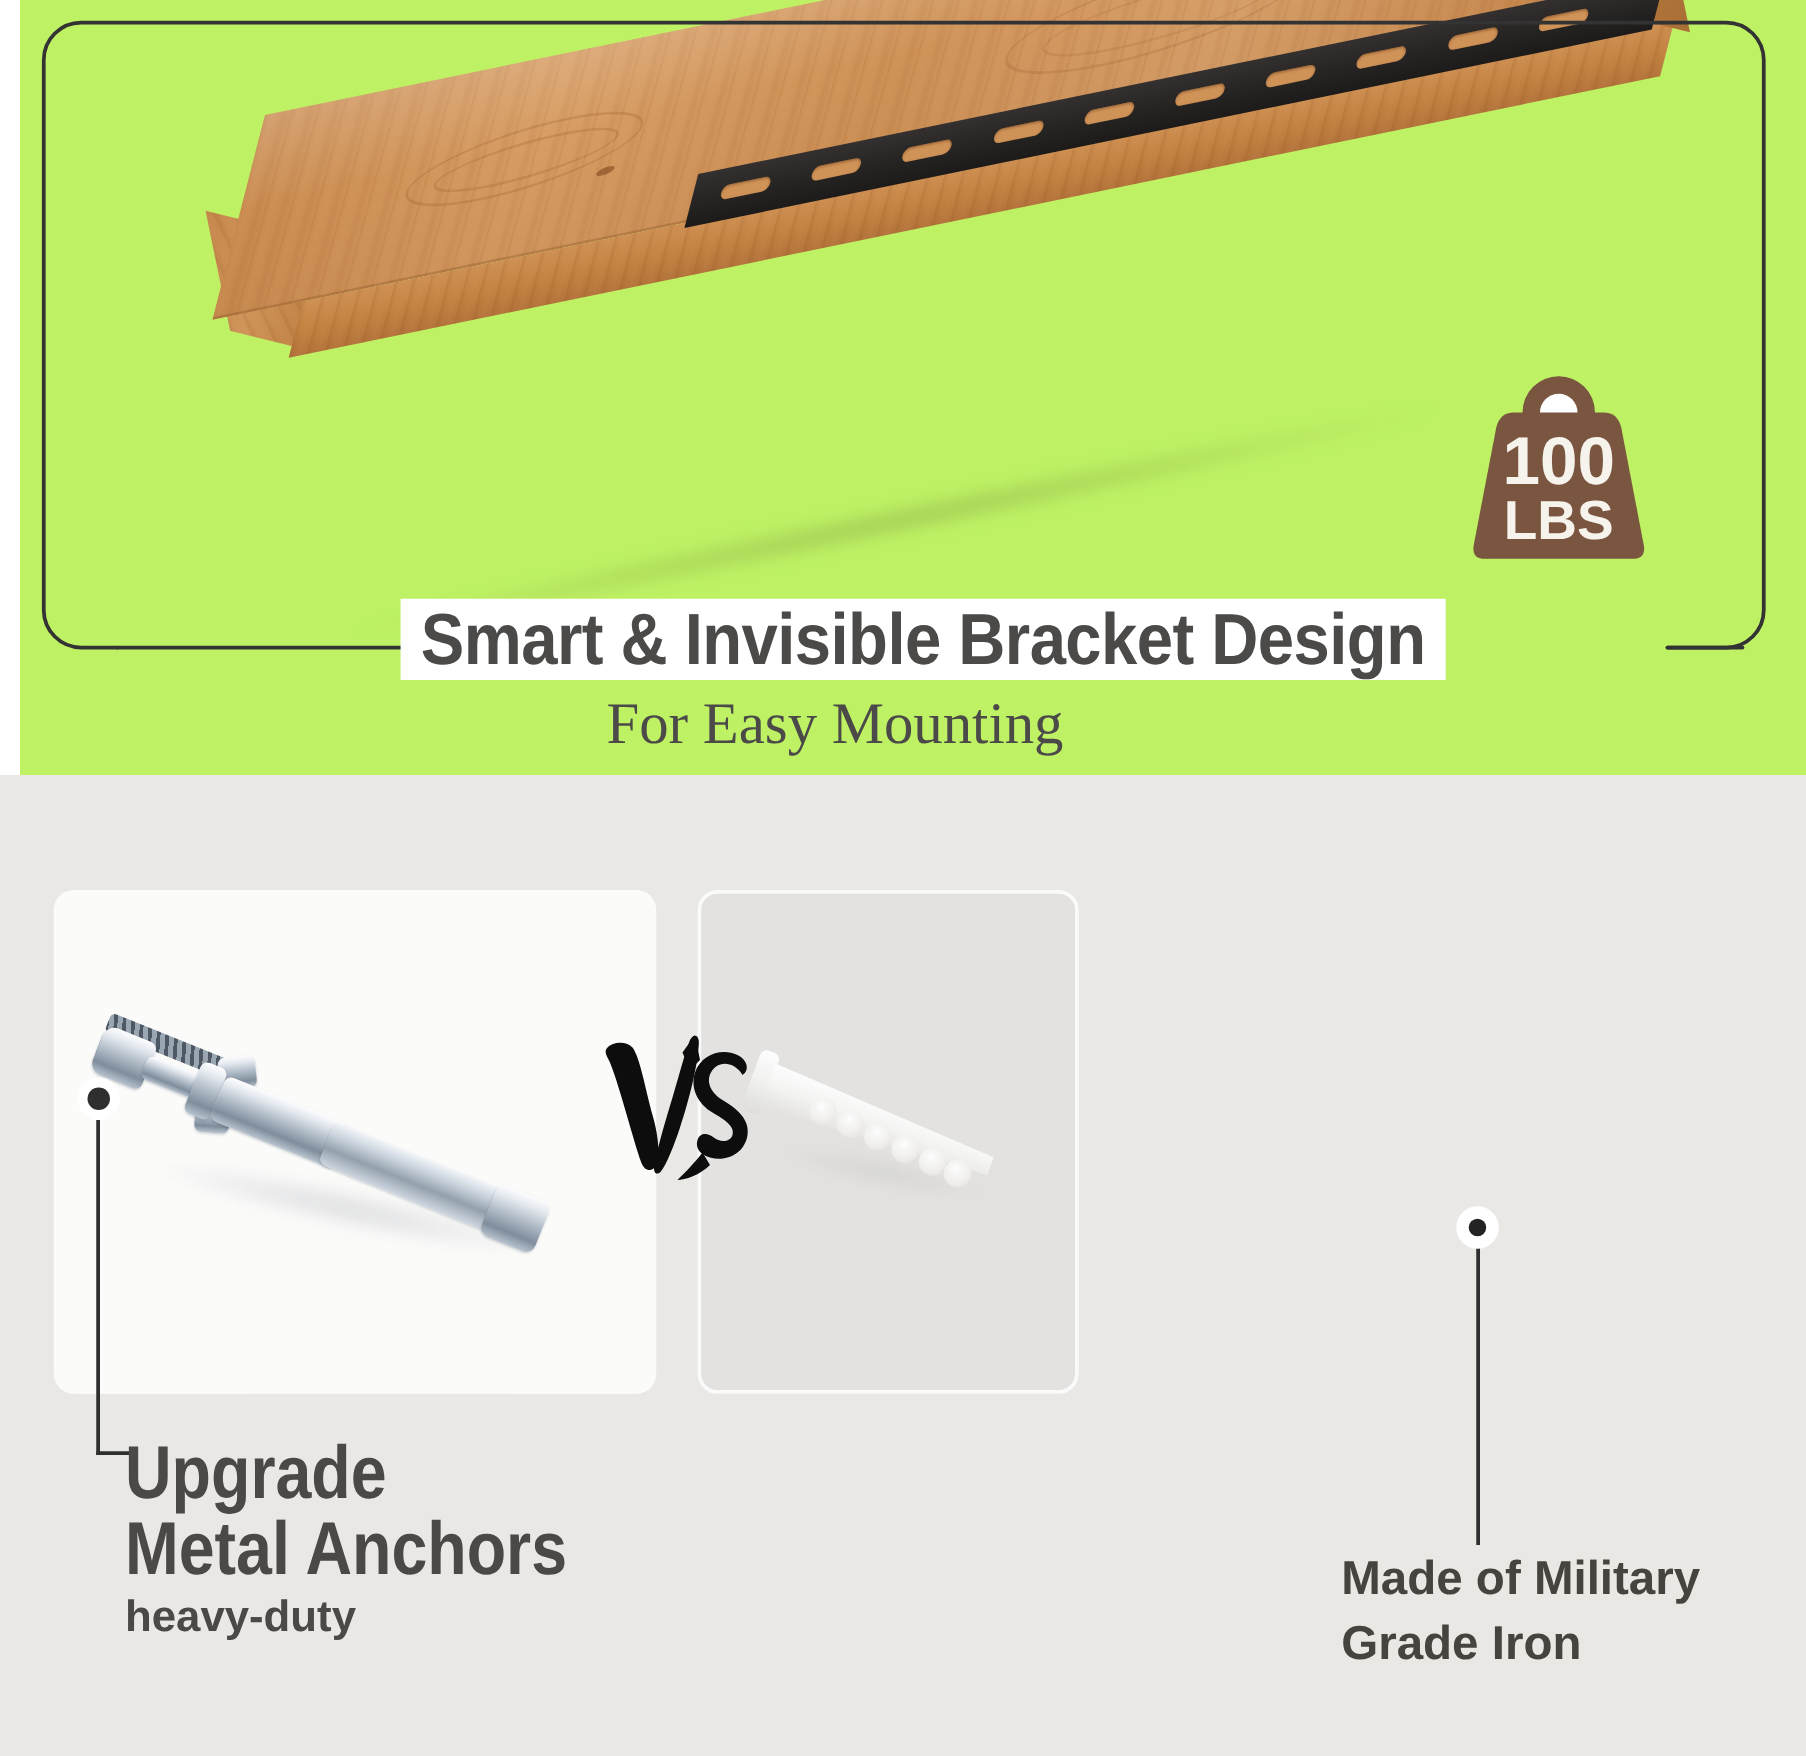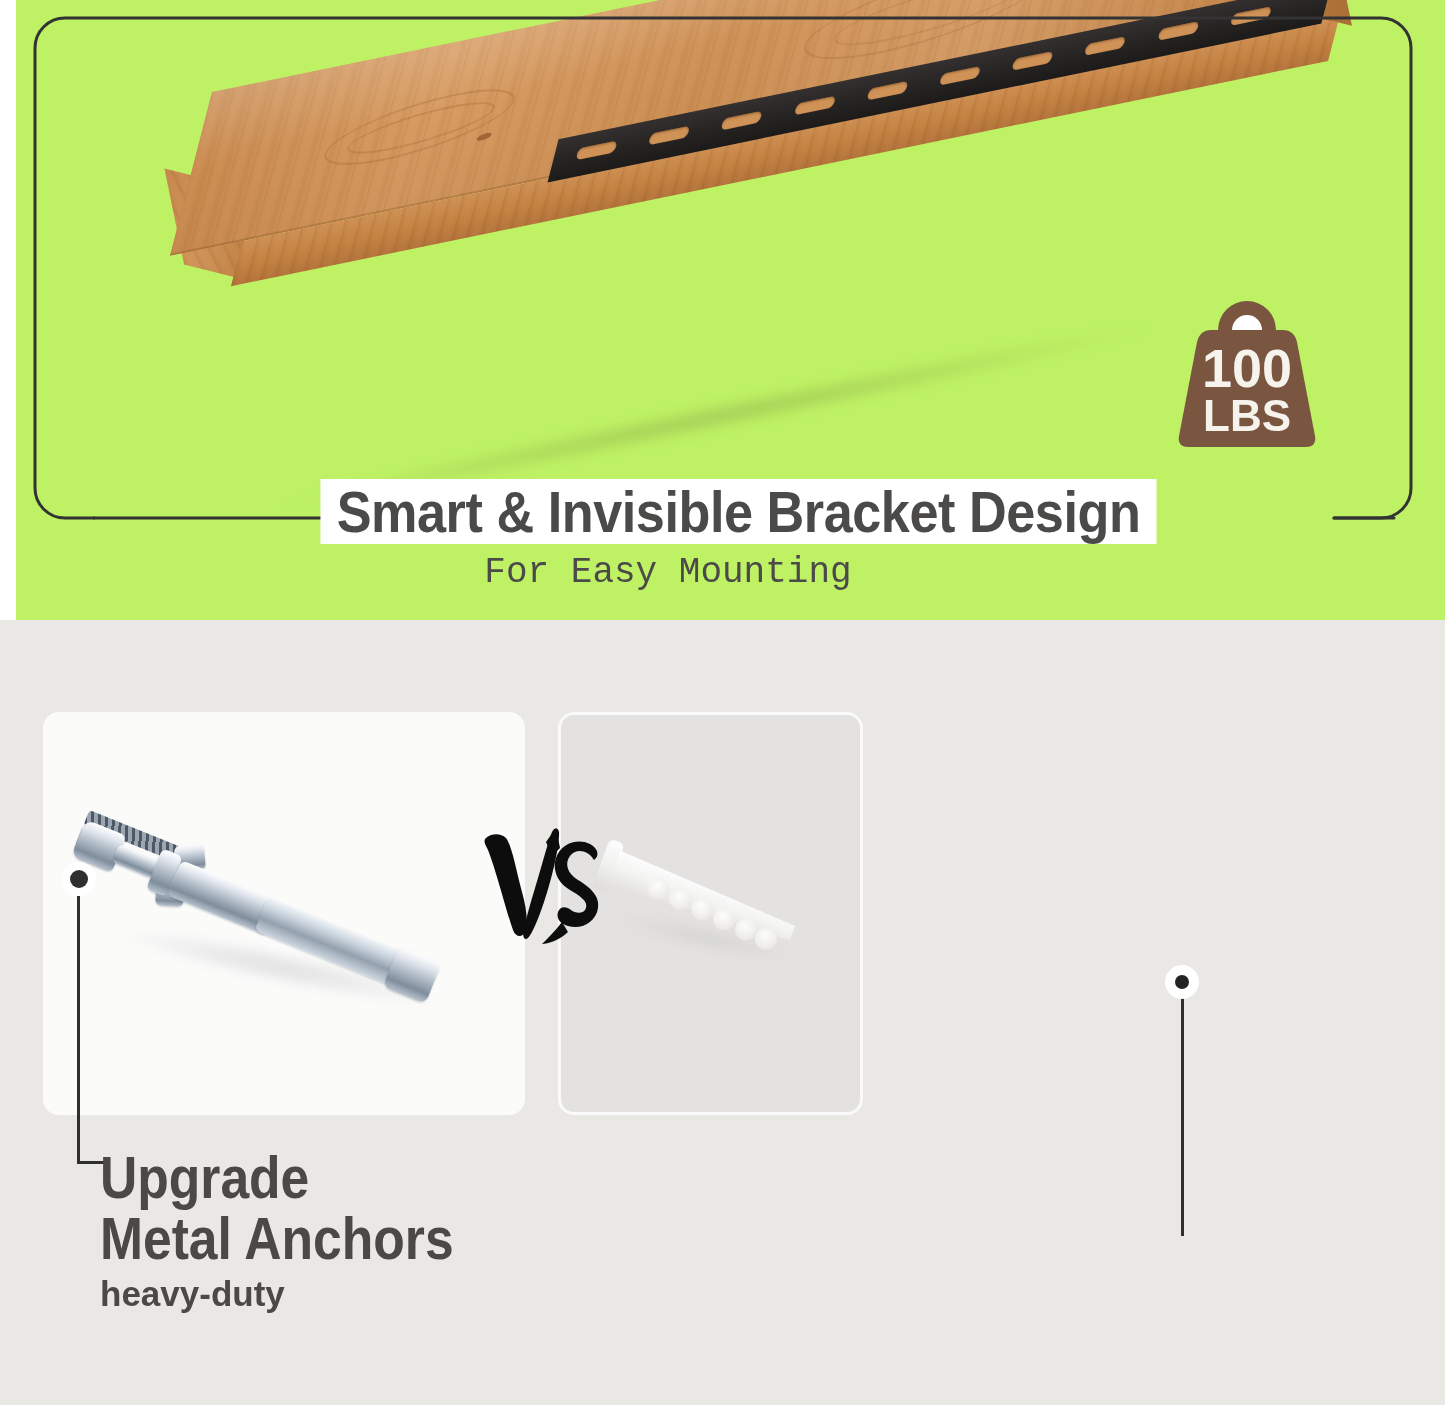--- a/index.html
+++ b/index.html
@@ -203,23 +203,23 @@
   #title-main .title-bg {
     background: #ffffff;
     padding: 0 18px;
   }
   #title-sub {
     position: absolute;
     left: 0;
     top: 552px;
     width: 1304px;
     text-align: center;
-    font-family: Liberation Mono, monospace;
+    font-family: Liberation Serif, serif;
     font-weight: normal;
-    font-size: 36px;
+    font-size: 47px;
     color: #4b4a49;
     z-index: 6;
   }
 
   
   #bottom-section {
     position: absolute;
     left: 0;
     top: 620px;
     width: 1445px;
@@ -551,14 +551,18 @@
 
   <div id="callout-right-ring"></div>
   <div id="callout-right-v" class="callout-line"></div>
 
   <div id="text-left">
     <div class="big">Upgrade</div>
     <div class="big">Metal Anchors</div>
     <div class="small">heavy-duty</div>
   </div>
 
+  <div id="text-right">
+    <div class="line">Made of Military</div>
+    <div class="line">Grade Iron</div>
+  </div>
 
 </div>
 
 </body></html>

